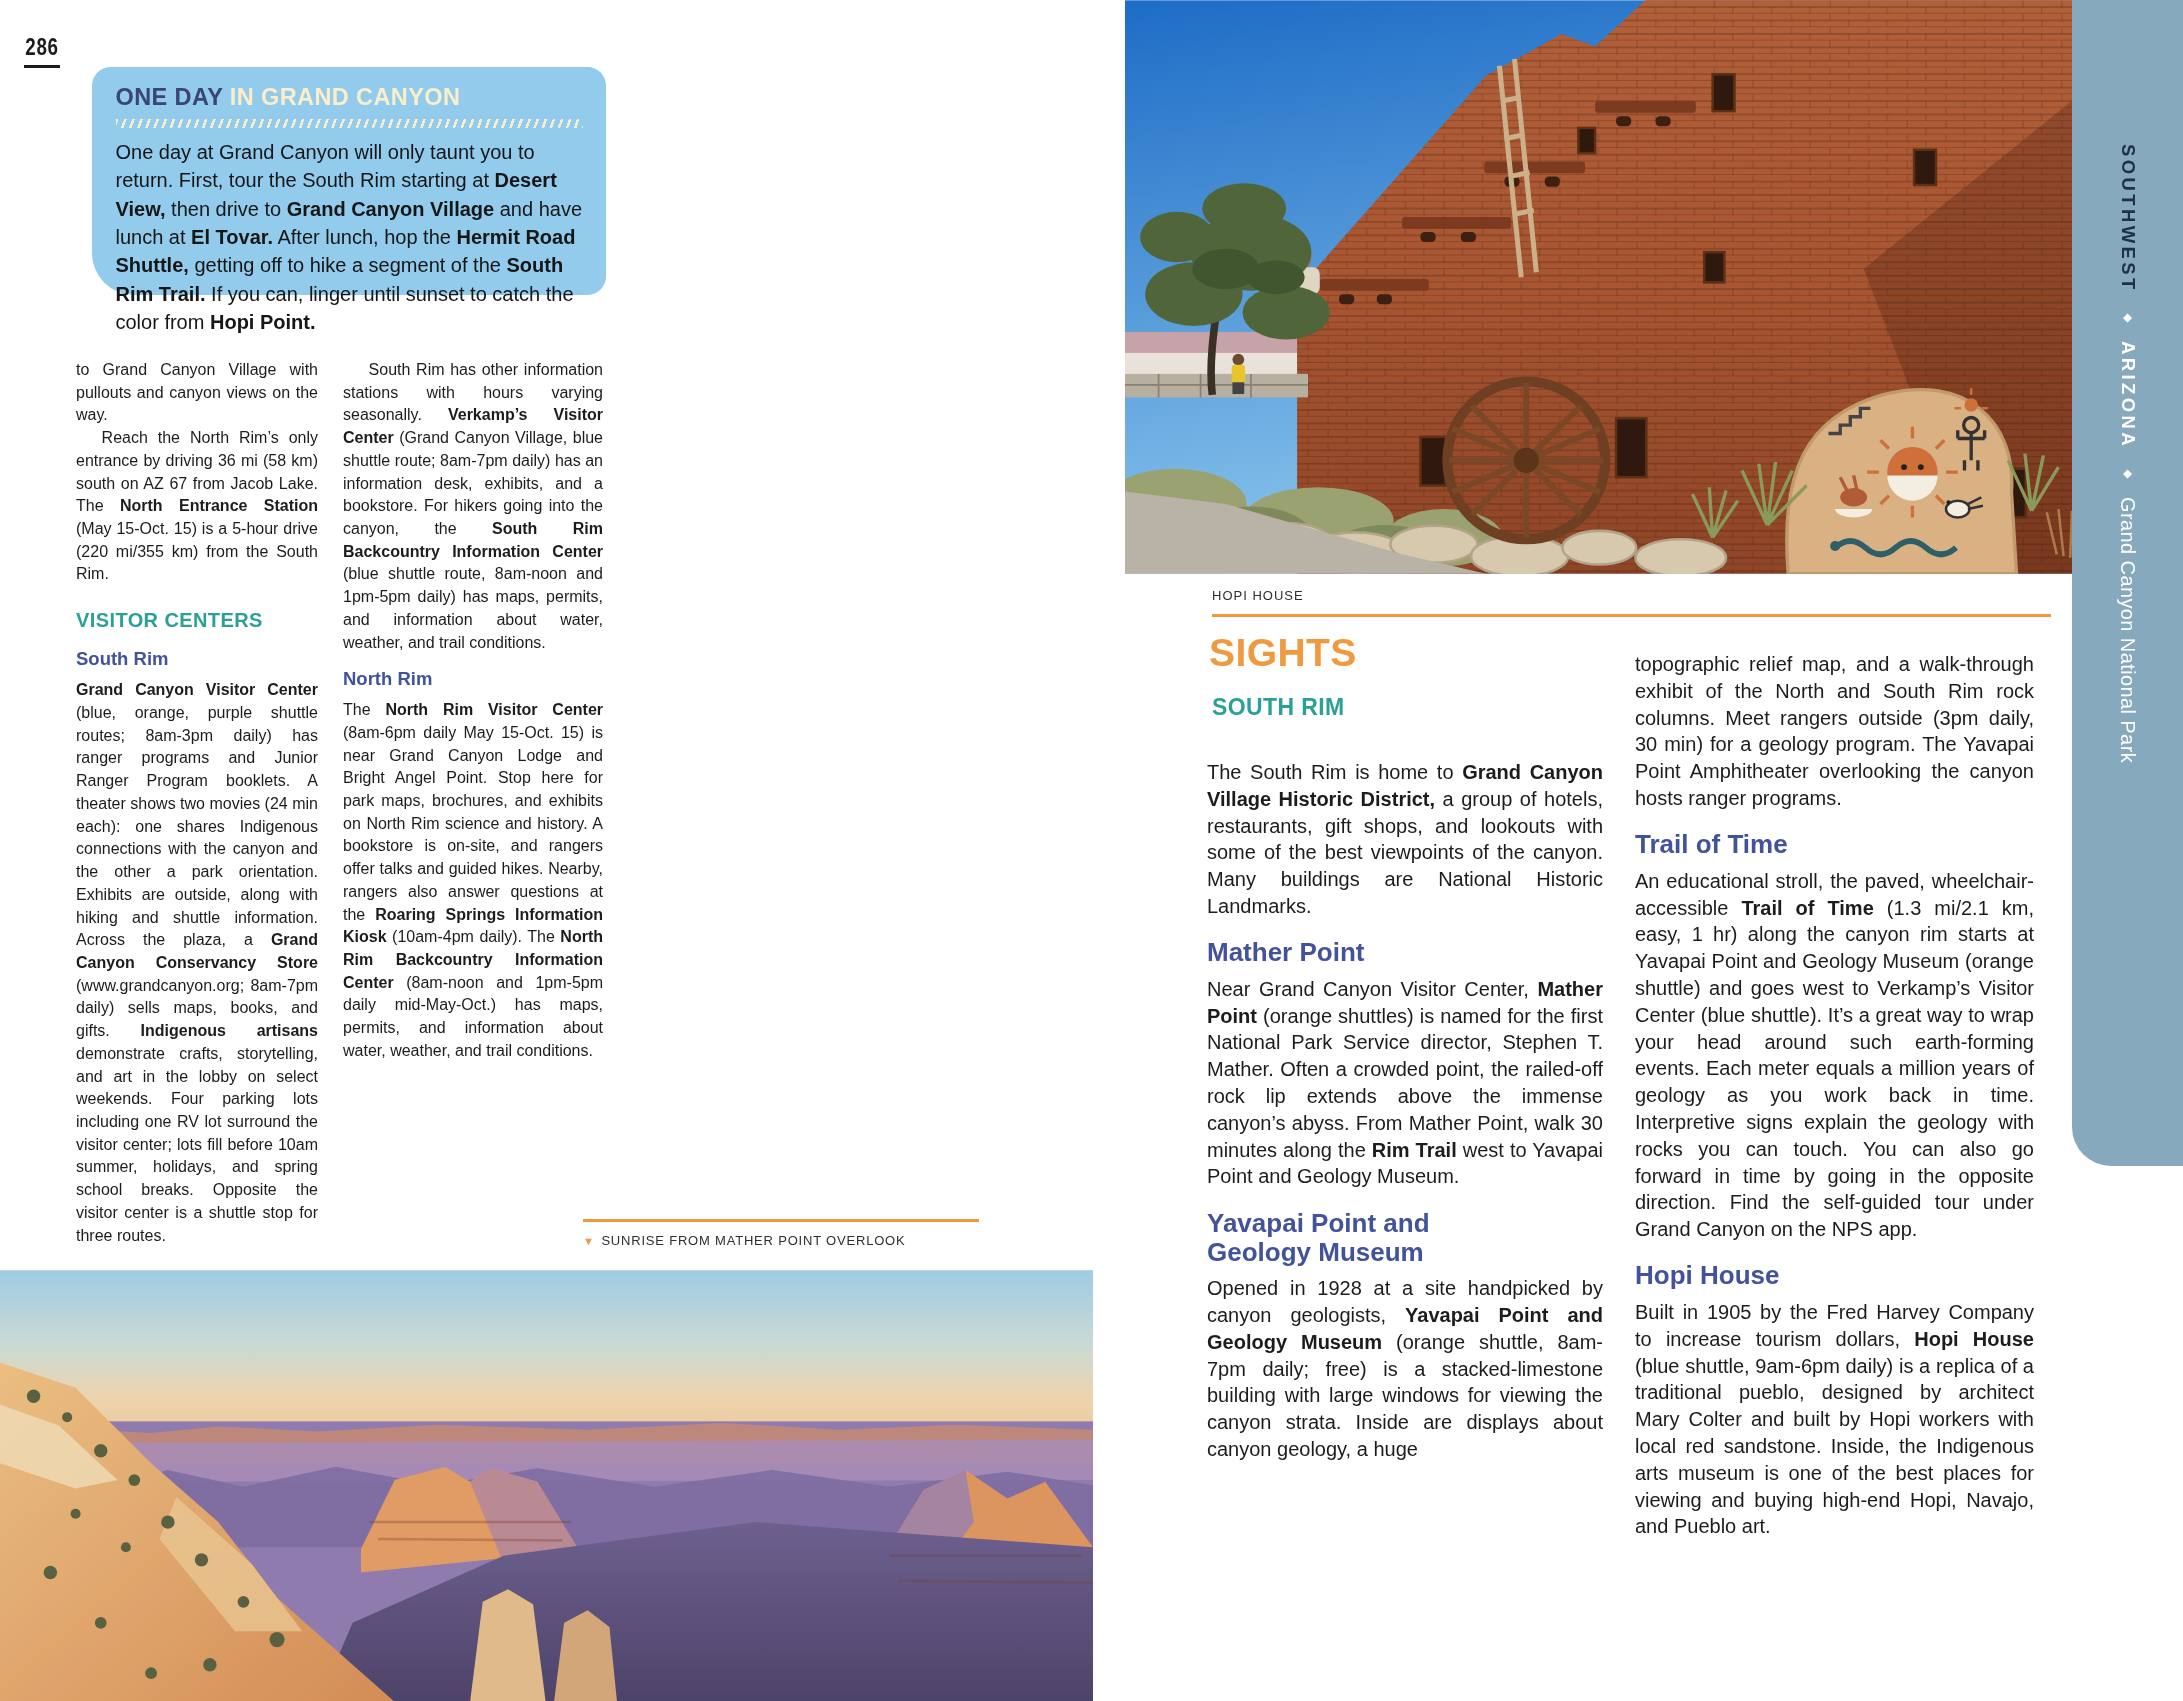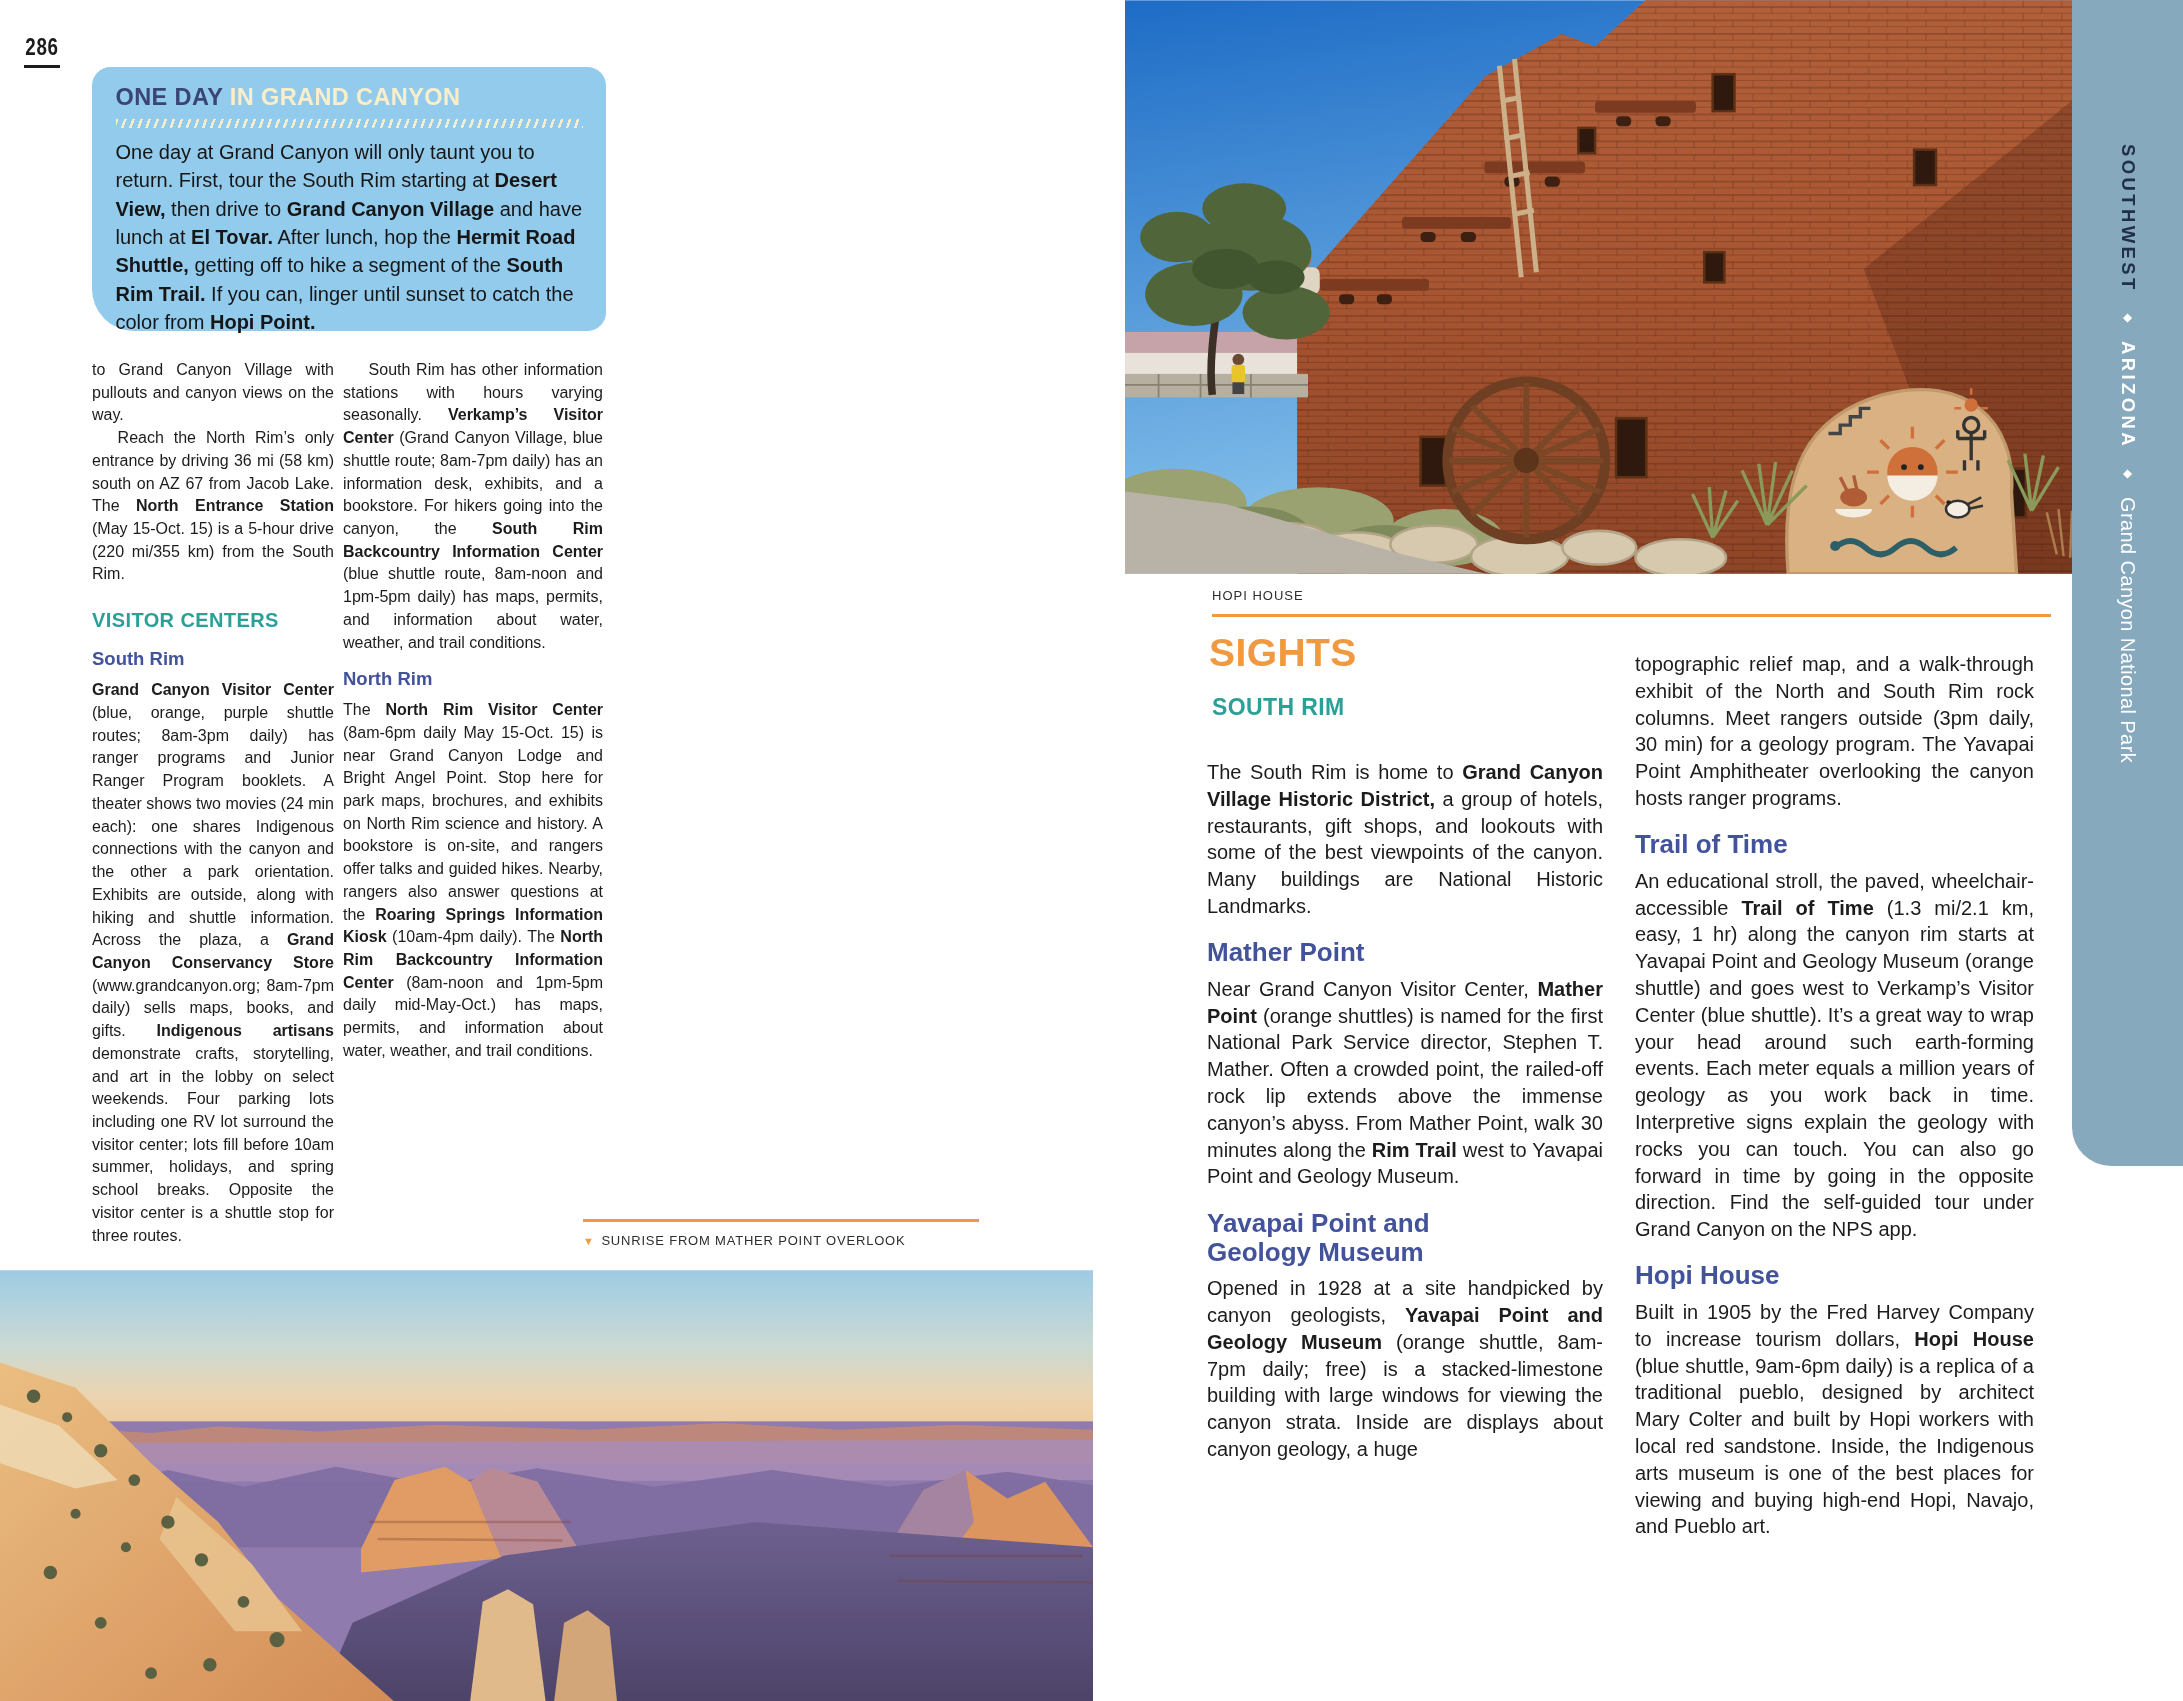--- a/index.html
+++ b/index.html
@@ -5,21 +5,21 @@
   html,body{margin:0;padding:0;background:#ffffff;}
   #page{position:relative;width:2183px;height:1701px;background:#ffffff;overflow:hidden;
         font-family:"Liberation Sans","DejaVu Sans",sans-serif;color:#1c1c1c;padding-left:27px;}
   .abs{position:absolute;}
 
   
   .pagenum{font-size:23.5px;font-weight:700;letter-spacing:0.8px;transform:scaleX(.8);transform-origin:left top;
            border-bottom:3.4px solid #1c1c1c;padding:0 1.7px 4.2px 1.7px;color:#1c1c1c;}
 
   
-  #callout{left:92px;top:67px;width:514px;height:264px;background:#92cbec;
+  #callout{left:92px;top:67px;width:514px;height:228px;background:#92cbec;
            border-radius:18.5px 18.5px 18.5px 42px;padding:17px 23.5px;box-sizing:border-box;}
   #callout .title{font-size:23.5px;font-weight:800;letter-spacing:0.4px;color:#3a4575;}
   #callout .title .lt{color:#faeecb;}
   #callout .hatch{height:8.4px;margin:8.4px 0 10px 0;
       background:repeating-linear-gradient(110deg,rgba(251,240,205,.95) 0 2.5px,rgba(251,240,205,0) 2.5px 7.6px);}
   #callout .cbody{font-size:20px;line-height:1.42;color:#161616;}
 
   
   .col{text-align:justify;}
   .bodytext{font-size:16px;line-height:1.42;}
@@ -60,21 +60,21 @@
 <div id="page">
 
   <div class="abs pagenum" style="left:23.5px;top:34px;">286</div>
 
   <div class="abs" id="callout">
     <div class="title"><span>ONE DAY</span><span class="lt"> IN GRAND CANYON</span></div>
     <div class="hatch"></div>
     <div class="cbody">One day at Grand Canyon will only taunt you to return. First, tour the South Rim starting at <strong>Desert View,</strong> then drive to <strong>Grand Canyon Village</strong> and have lunch at <strong>El Tovar.</strong> After lunch, hop the <strong>Hermit Road Shuttle,</strong> getting off to hike a segment of the <strong>South Rim Trail.</strong> If you can, linger until sunset to catch the color from <strong>Hopi Point.</strong></div>
   </div>
 
-  <div class="abs col bodytext" style="left:92px;top:359px;width:242px;">
+  <div class="abs col bodytext" style="left:76px;top:359px;width:242px;">
     <p>to Grand Canyon Village with pullouts and canyon views on the way.</p>
     <p class="ind">Reach the North Rim’s only entrance by driving 36 mi (58 km) south on AZ 67 from Jacob Lake. The <strong>North Entrance Station</strong> (May 15-Oct. 15) is a 5-hour drive (220 mi/355 km) from the South Rim.</p>
     <div class="h-teal">VISITOR CENTERS</div>
     <div class="h-navy">South Rim</div>
     <p><strong>Grand Canyon Visitor Center</strong> (blue, orange, purple shuttle routes; 8am-3pm daily) has ranger programs and Junior Ranger Program booklets. A theater shows two movies (24 min each): one shares Indigenous connections with the canyon and the other a park orientation. Exhibits are outside, along with hiking and shuttle information. Across the plaza, a <strong>Grand Canyon Conservancy Store</strong> (www.grandcanyon.org; 8am-7pm daily) sells maps, books, and gifts. <strong>Indigenous artisans</strong> demonstrate crafts, storytelling, and art in the lobby on select weekends. Four parking lots including one RV lot surround the visitor center; lots fill before 10am summer, holidays, and spring school breaks. Opposite the visitor center is a shuttle stop for three routes.</p>
   </div>
 
   <div class="abs col bodytext" style="left:343px;top:359px;width:260px;">
     <p class="ind">South Rim has other information stations with hours varying seasonally. <strong>Verkamp’s Visitor Center</strong> (Grand Canyon Village, blue shuttle route; 8am-7pm daily) has an information desk, exhibits, and a bookstore. For hikers going into the canyon, the <strong>South Rim Backcountry Information Center</strong> (blue shuttle route, 8am-noon and 1pm-5pm daily) has maps, permits, and information about water, weather, and trail conditions.</p>
     <div class="h-navy">North Rim</div>

